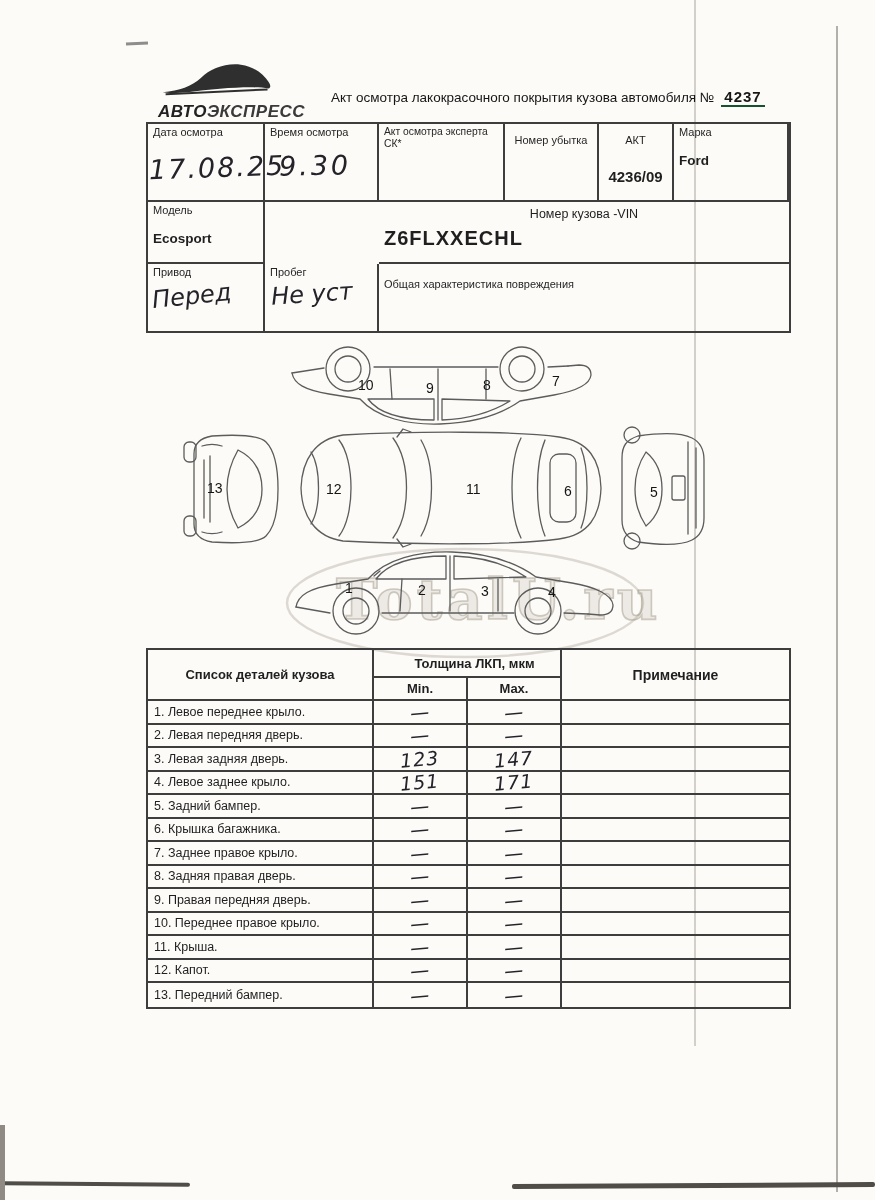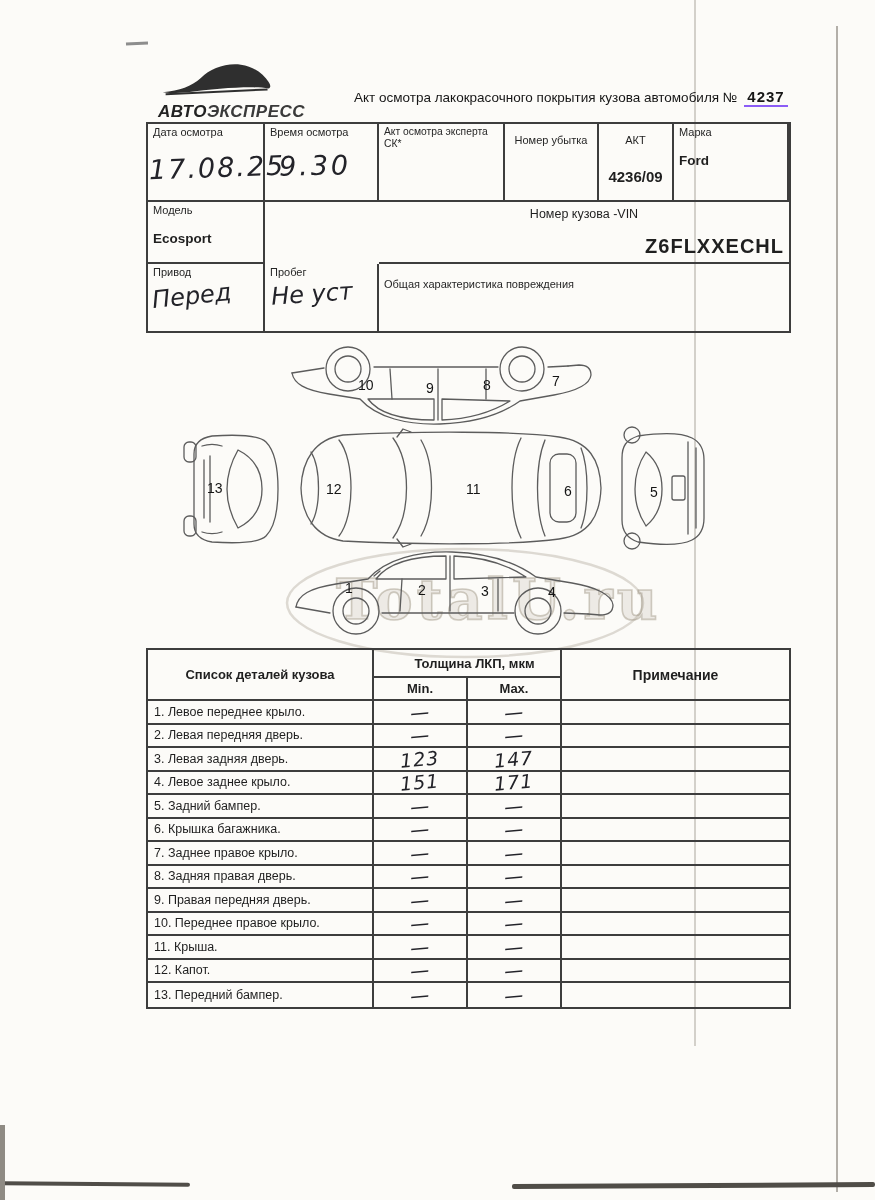--- a/index.html
+++ b/index.html
@@ -15,41 +15,41 @@
   .fold-line{background:rgba(125,118,106,.32);width:2px;}
   .fold-right{background:rgba(105,99,90,.5);width:2px;}
   .corner-tick{background:#8d8d8d;height:3px;transform:rotate(-2deg);}
   .bottom-strip{background:#504d48;border-radius:2px;}
   .left-sliver{background:#8f8b84;}
 
   
   .logo-text{font-style:italic;font-size:17px;letter-spacing:.5px;color:#222;white-space:nowrap;}
   .logo-text .b1{font-weight:bold;}
   .logo-text .b2{font-weight:bold;color:#3a3a3a;}
-  .doc-title{font-size:13.5px;color:#161616;white-space:nowrap;display:flex;align-items:baseline;gap:7px;margin-left:23px;}
-  .doc-number{font-weight:bold;font-size:15px;border-bottom:2px solid #8b5cf6;padding:0 3px;letter-spacing:1px;text-align:center;}
+  .doc-title{font-size:13.5px;color:#161616;white-space:nowrap;display:flex;align-items:baseline;gap:7px;}
+  .doc-number{font-weight:bold;font-size:15px;border-bottom:2px solid #14532d;padding:0 3px;letter-spacing:1px;text-align:center;}
 
   
   .info-table{
     left:146px;top:122px;width:641px;
     display:grid;
     grid-template-columns:117px 114px 126px 94px 75px 115px;
     grid-template-rows:78px 62px 67px;
     border:2px solid #3d3d3d;
     background:transparent;
   }
   .cell{position:relative;border-right:2px solid #3d3d3d;border-bottom:2px solid #3d3d3d;padding:2px 5px;box-sizing:border-box;}
   .cell.nr{border-right:none;}
   .cell.nb{border-bottom:none;}
   .cell-label{font-size:11px;color:#262626;line-height:1.15;}
   .cell-label.small{font-size:10.3px;}
   .cell-center{text-align:center;}
   .brand-val{font-weight:bold;font-size:13.5px;margin-top:14px;}
   .vin-label{font-size:12.5px;text-align:center;margin-top:3px;}
-  .vin-val{font-weight:bold;font-size:20px;text-align:right;margin-top:14px;letter-spacing:1px;}
+  .vin-val{font-weight:bold;font-size:20px;text-align:left;margin-top:6px;letter-spacing:1px;}
   .act-label{font-size:11px;text-align:center;}
   .act-val{font-weight:bold;font-size:15px;text-align:center;margin-top:22px;}
   .place-box{font-size:12.4px;text-align:center;line-height:1.42;margin-top:1px;}
 
   
   .hw{font-family:"DejaVu Sans", sans-serif;font-style:italic;color:#232329;white-space:nowrap;}
   .hw-date{position:absolute;left:1px;top:28px;font-size:27px;letter-spacing:2px;transform:rotate(-2deg);}
   .hw-time{position:absolute;left:14px;top:26px;font-size:27px;letter-spacing:3px;transform:rotate(-1deg);}
   .hw-drive{position:absolute;left:4px;top:18px;font-size:24px;transform:rotate(-6deg);}
   .hw-mileage{position:absolute;left:6px;top:16px;font-size:24px;transform:rotate(-4deg);}

